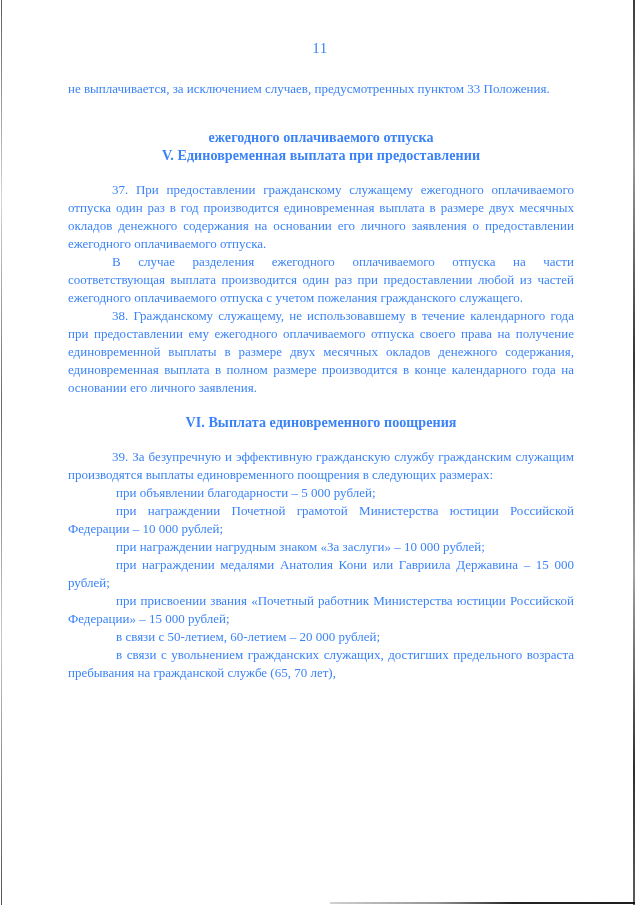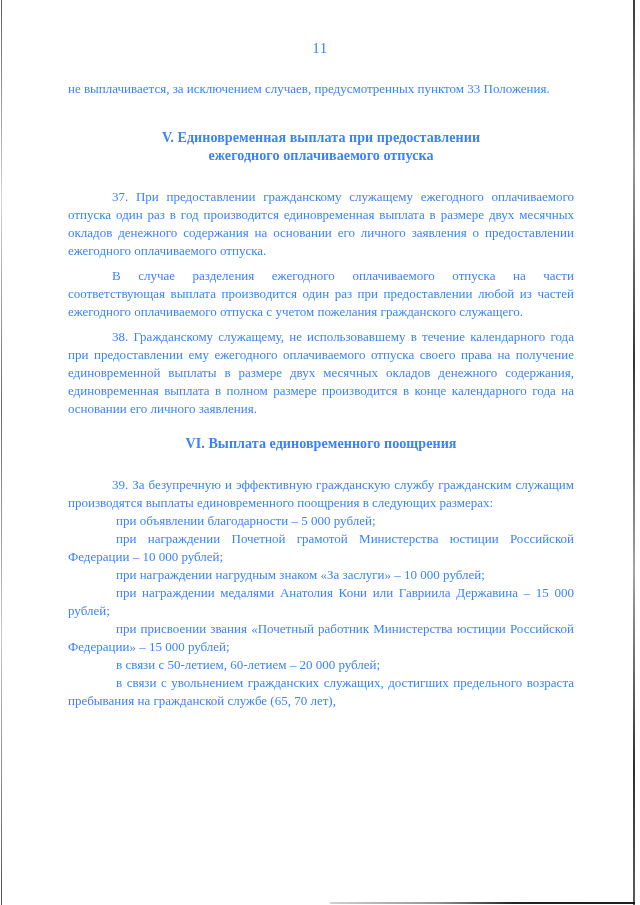--- a/index.html
+++ b/index.html
@@ -80,21 +80,20 @@
     margin: 0;
     font-size: 13px;
     line-height: 18.05px;
     text-align: justify;
     text-justify: inter-word;
     -webkit-hyphens: none;
     hyphens: none;
   }
   p.para.indent {
     text-indent: 44px;
-    margin-top: 7px;
   }
   p.para.indent-list {
     text-indent: 48px;
   }
   p.para.flush {
     text-indent: 0;
   }
 
   h2.section-heading {
     margin: 0;
@@ -120,22 +119,22 @@
   <div class="scan-edge-bottom"></div>
 
   <div class="page-number">11</div>
 
   <div class="body-block">
 
     <p class="para flush">не выплачивается, за исключением случаев, предусмотренных пунктом 33 Положения.</p>
 
     <div class="gap-xl"></div>
 
+    <h2 class="section-heading">ежегодного оплачиваемого отпуска</h2>
     <h2 class="section-heading">V. Единовременная выплата при предоставлении</h2>
-    <h2 class="section-heading">ежегодного оплачиваемого отпуска</h2>
 
     <div class="gap-md"></div>
 
     <p class="para indent">37. При предоставлении гражданскому служащему ежегодного оплачиваемого отпуска один раз в год производится единовременная выплата в размере двух месячных окладов денежного содержания на основании его личного заявления о предоставлении ежегодного оплачиваемого отпуска.</p>
     <p class="para indent">В случае разделения ежегодного оплачиваемого отпуска на части соответствующая выплата производится один раз при предоставлении любой из частей ежегодного оплачиваемого отпуска с учетом пожелания гражданского служащего.</p>
     <p class="para indent">38. Гражданскому служащему, не использовавшему в течение календарного года при предоставлении ему ежегодного оплачиваемого отпуска своего права на получение единовременной выплаты в размере двух месячных окладов денежного содержания, единовременная выплата в полном размере производится в конце календарного года на основании его личного заявления.</p>
 
     <div class="gap-md"></div>
 
     <h2 class="section-heading">VI. Выплата единовременного поощрения</h2>

